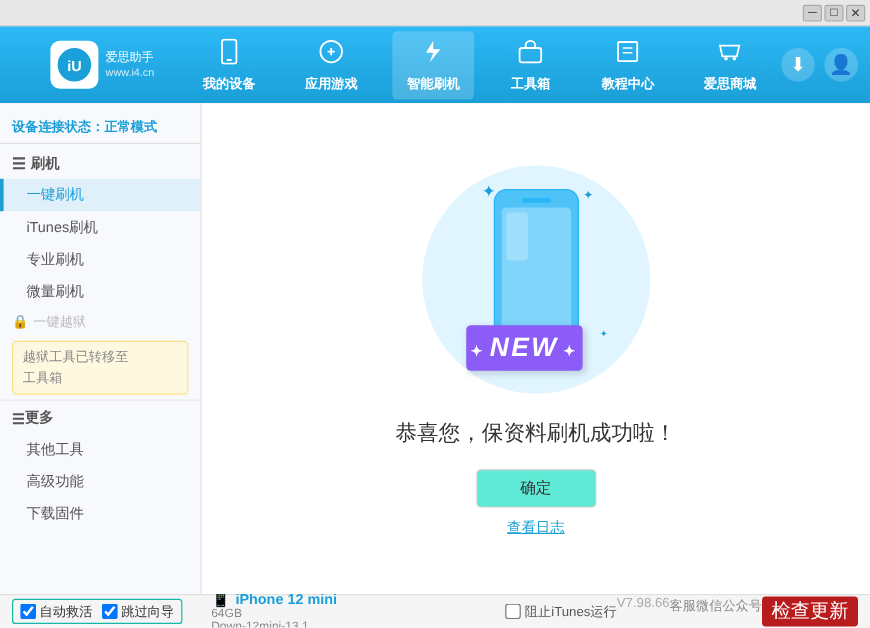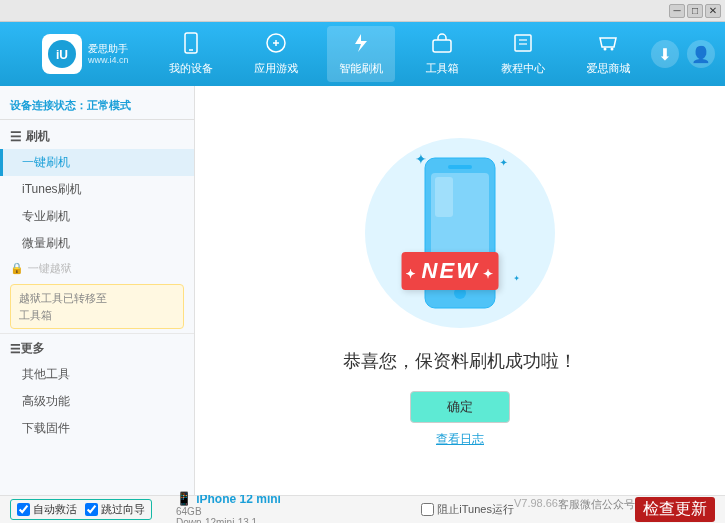--- a/index.html
+++ b/index.html
@@ -44,21 +44,21 @@
     }
     .logo-icon svg { width: 32px; height: 32px; }
     .logo-text { color: #fff; font-size: 10px; line-height: 1.3; }
 
     .nav-items {
       display: flex; align-items: center; flex: 1; justify-content: space-around;
     }
     .nav-item {
       display: flex; flex-direction: column; align-items: center;
       color: #fff; cursor: pointer; padding: 6px 12px; border-radius: 4px;
-      font-size: 11px; min-width: 60px;
+      font-size: 11px; min-width: 60px; font-weight: bold;
     }
     .nav-item .nav-icon { font-size: 20px; margin-bottom: 2px; }
     .nav-item.active { background: rgba(255,255,255,0.2); }
 
     .nav-right {
       display: flex; align-items: center; gap: 8px;
     }
     .nav-right-btn {
       width: 28px; height: 28px; border-radius: 50%;
       background: rgba(255,255,255,0.2);
@@ -67,21 +67,21 @@
     }
 
     
     .main-layout {
       display: flex;
       height: calc(523px - 22px - 64px - 28px);
     }
 
     
     .sidebar {
-      width: 195px;
+      width: 168px;
       background: #f7f9fc;
       border-right: 1px solid #e0e0e0;
       overflow-y: auto;
       flex-shrink: 0;
       padding: 8px 0;
     }
     .status-bar-top {
       padding: 4px 10px 6px;
       font-size: 11px;
       color: #666;
@@ -175,24 +175,24 @@
 
     
     .phone-svg {
       position: relative;
       z-index: 2;
     }
 
     
     .new-ribbon {
       position: absolute;
-      bottom: 43px;
+      bottom: 24px;
       left: 50%;
       transform: translateX(-60%);
-      background: #ef4444;
+      background: #8b5cf6;
       color: #fff;
       font-size: 22px;
       font-weight: 900;
       font-style: italic;
       padding: 6px 4px;
       border-radius: 4px;
       z-index: 3;
       letter-spacing: 2px;
       box-shadow: 2px 2px 6px rgba(0,0,0,0.15);
     }

